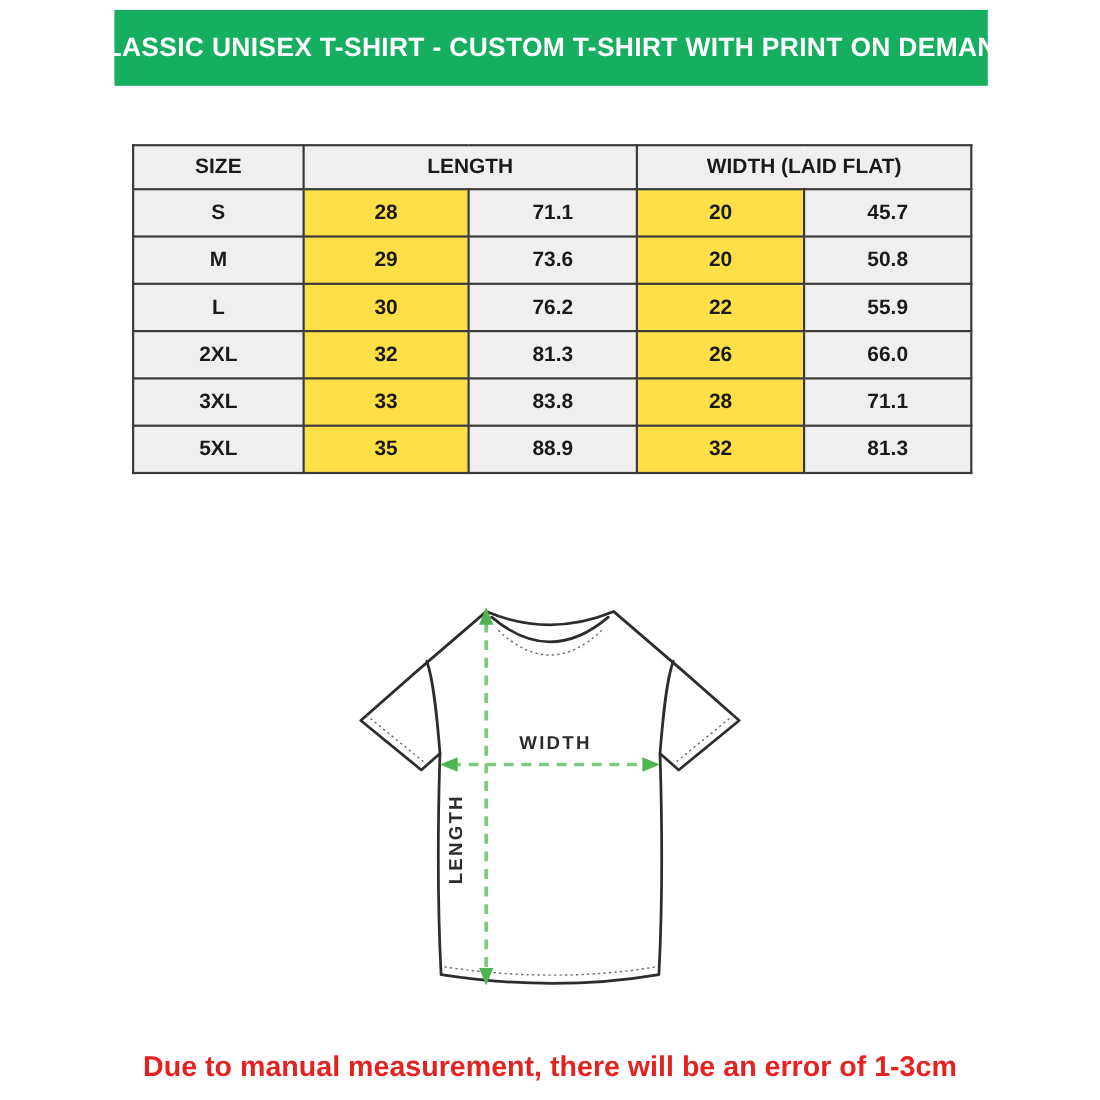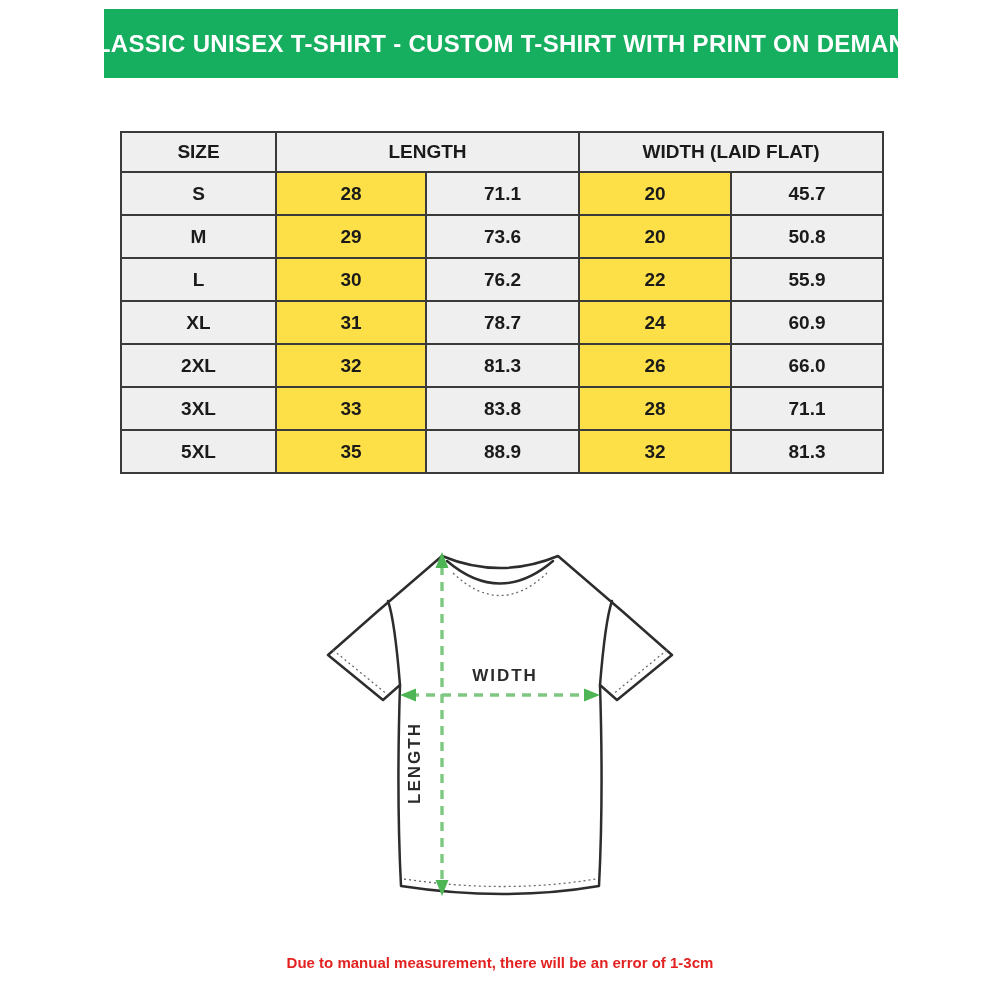--- a/index.html
+++ b/index.html
@@ -74,21 +74,21 @@
     fill: #2b2b2b;
   }
 
   
   .footer-note {
     position: absolute;
     left: 0; top: 954px;
     width: 1000px;
     text-align: center;
     color: #e32322;
-    font-size: 15px;
+    font-size: 26px;
     font-weight: bold;
   }
 </style>
 </head>
 <body>
 
 <div class="canvas">
 
   <header class="banner">
     <h1>CLASSIC UNISEX T-SHIRT - CUSTOM T-SHIRT WITH PRINT ON DEMAND</h1>
@@ -123,27 +123,20 @@
           <td class="c-gray">73.6</td>
           <td class="c-white">20</td>
           <td class="c-gray">50.8</td>
         </tr>
         <tr>
           <td class="c-gray">L</td>
           <td class="c-white">30</td>
           <td class="c-gray">76.2</td>
           <td class="c-white">22</td>
           <td class="c-gray">55.9</td>
-        </tr>
-        <tr>
-          <td class="c-gray">XL</td>
-          <td class="c-white">31</td>
-          <td class="c-gray">78.7</td>
-          <td class="c-white">24</td>
-          <td class="c-gray">60.9</td>
         </tr>
         <tr>
           <td class="c-gray">2XL</td>
           <td class="c-white">32</td>
           <td class="c-gray">81.3</td>
           <td class="c-white">26</td>
           <td class="c-gray">66.0</td>
         </tr>
         <tr>
           <td class="c-gray">3XL</td>

